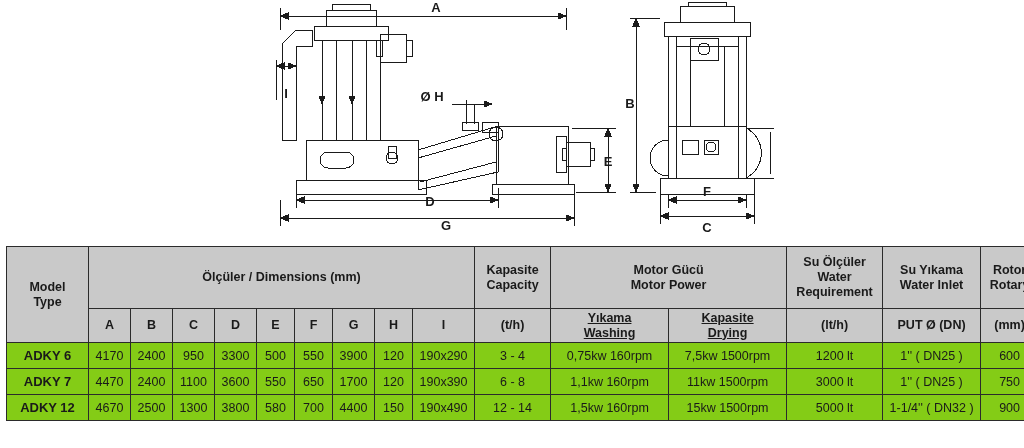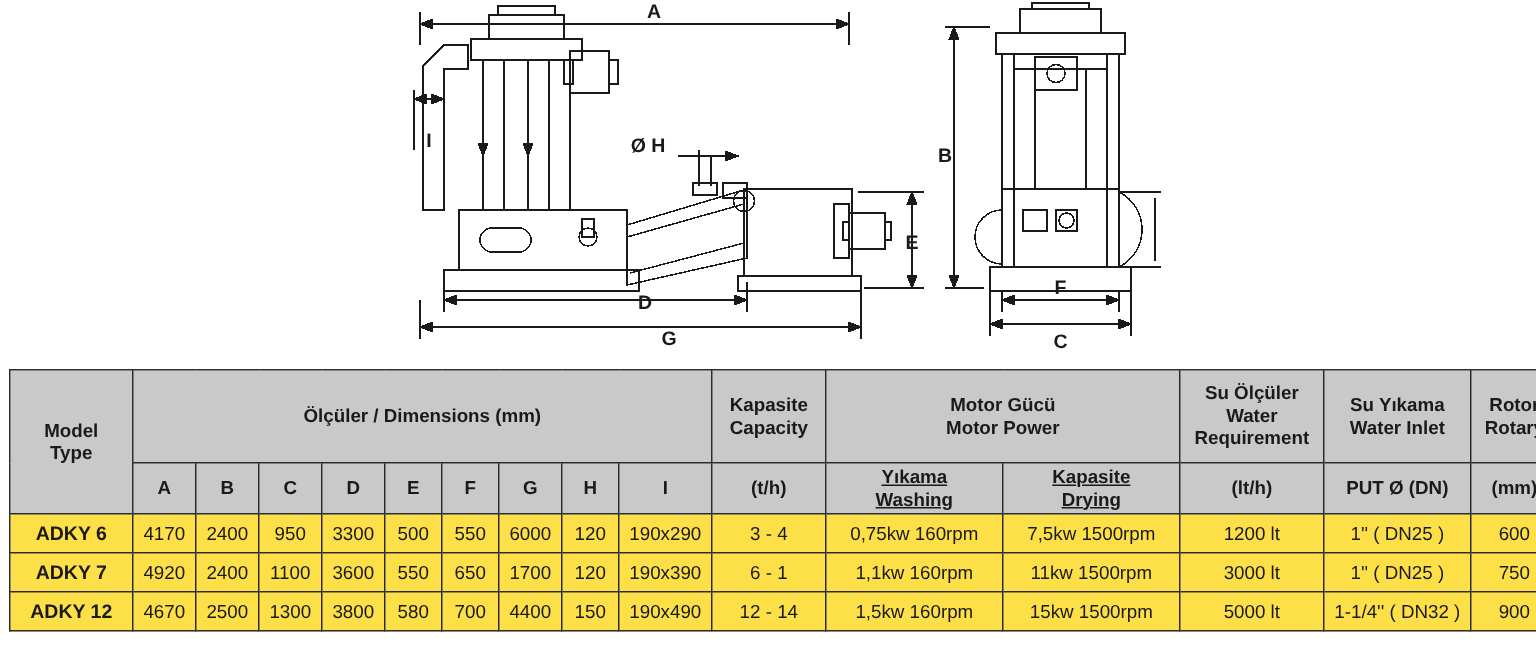--- a/index.html
+++ b/index.html
@@ -43,21 +43,21 @@
     text-decoration: underline;
   }
   thead tr.sub th {
     height: 34px;
     font-size: 12.5px;
   }
   thead tr.top th {
     height: 62px;
   }
   tbody td {
-    background: #fde047;
+    background: #84cc16;
     height: 26px;
     font-size: 12.5px;
   }
   tbody td.model {
     font-weight: bold;
     font-size: 13px;
     text-align: center;
   }
   .two-line { display: block; line-height: 1.18; }
 </style>
@@ -287,43 +287,43 @@
       </thead>
       <tbody>
         <tr>
           <td class="model">ADKY  6</td>
           <td>4170</td>
           <td>2400</td>
           <td>950</td>
           <td>3300</td>
           <td>500</td>
           <td>550</td>
-          <td>6000</td>
+          <td>3900</td>
           <td>120</td>
           <td>190x290</td>
           <td>3 - 4</td>
           <td>0,75kw 160rpm</td>
           <td>7,5kw 1500rpm</td>
           <td>1200 lt</td>
           <td>1'' ( DN25 )</td>
           <td>600</td>
 
         </tr>
         <tr>
           <td class="model">ADKY  7</td>
-          <td>4920</td>
+          <td>4470</td>
           <td>2400</td>
           <td>1100</td>
           <td>3600</td>
           <td>550</td>
           <td>650</td>
           <td>1700</td>
           <td>120</td>
           <td>190x390</td>
-          <td>6 - 1</td>
+          <td>6 - 8</td>
           <td>1,1kw 160rpm</td>
           <td>11kw 1500rpm</td>
           <td>3000 lt</td>
           <td>1'' ( DN25 )</td>
           <td>750</td>
 
         </tr>
         <tr>
           <td class="model">ADKY  12</td>
           <td>4670</td>

